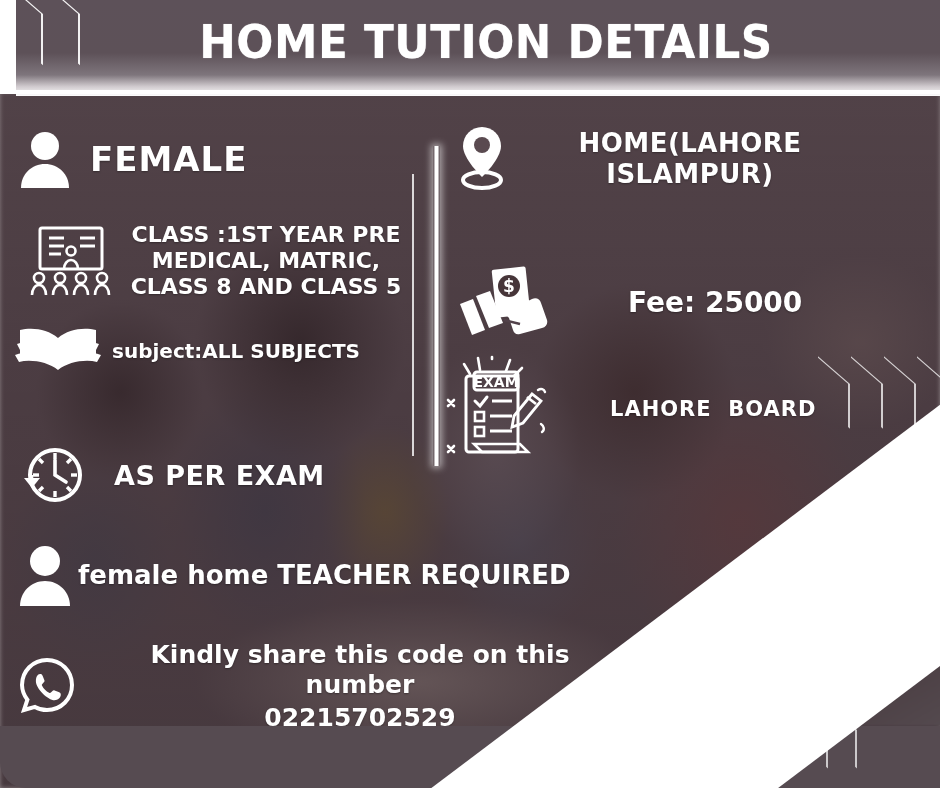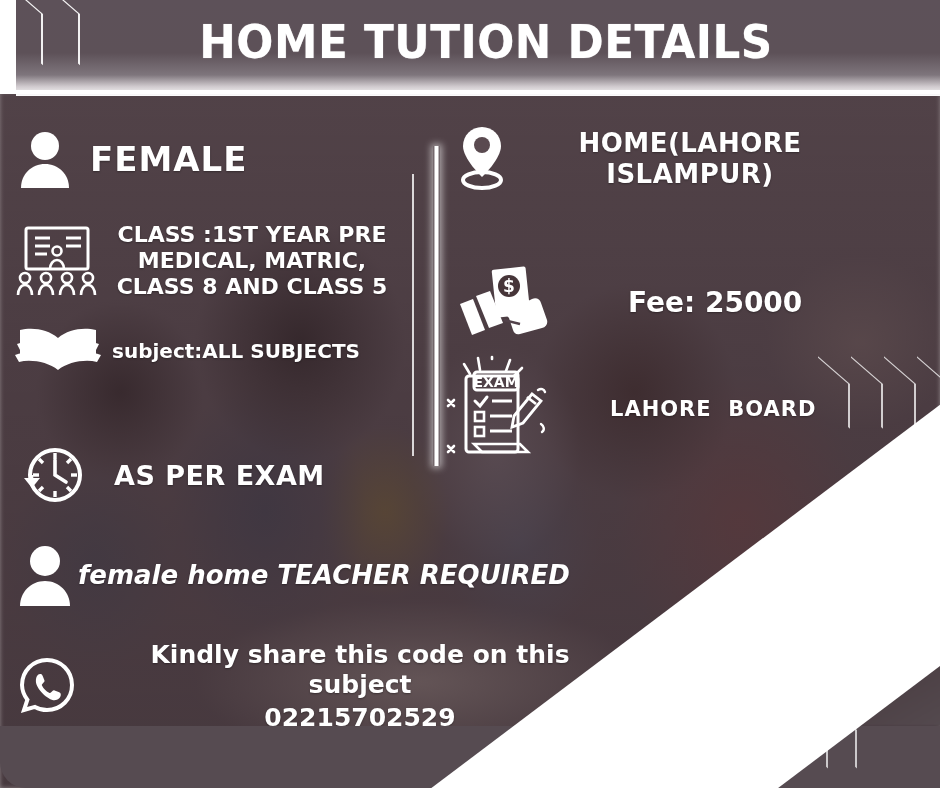--- a/index.html
+++ b/index.html
@@ -95,30 +95,30 @@
     font-family:"DejaVu Sans",sans-serif;
     font-weight:bold;
     line-height:1.18;
     text-shadow:0 1px 2px rgba(0,0,0,.35);
   }
 
   
   #row-gender{left:18px;top:38px;width:400px;}
   #row-gender .txt{font-size:34px;letter-spacing:1px;margin-left:18px;}
 
-  #row-class{left:14px;top:130px;width:410px;}
+  #row-class{left:28px;top:130px;width:410px;}
   #row-class .txt{font-size:22px;text-align:center;width:288px;margin-left:8px;}
 
   #row-subject{left:14px;top:234px;width:410px;}
   #row-subject .txt{font-size:20px;margin-left:10px;}
 
   #row-time{left:18px;top:352px;width:400px;}
   #row-time .txt{font-size:27px;margin-left:28px;letter-spacing:.5px;}
 
-  #row-teacher{left:16px;top:452px;width:570px;font-style:italic;}
+  #row-teacher{left:16px;top:452px;width:570px;}
   #row-teacher .txt{font-size:26px;margin-left:4px;}
 
   #row-contact{left:16px;top:548px;width:620px;}
   #row-contact .txt{font-size:25px;margin-left:22px;text-align:center;width:520px;}
   #row-contact .num{display:block;font-size:25px;margin-top:4px;}
 
   
   #row-location{left:452px;top:32px;width:480px;}
   #row-location .txt{font-size:26px;text-align:center;width:320px;margin-left:18px;letter-spacing:.5px;}
 
@@ -307,21 +307,21 @@
     </div>
 
     <div class="row" id="row-contact">
       <div class="icon">
         <svg width="62" height="62" viewBox="0 0 62 62">
           <path d="M31 5c14 0 25 11 25 25S45 55 31 55c-4.4 0-8.5-1.1-12-3.1L8 55l3.4-10.3A24.6 24.6 0 0 1 6 30C6 16 17 5 31 5z" fill="none" stroke="#fff" stroke-width="4"></path>
           <path d="M24 19c1.6 0 2.2.6 2.8 2.2l1.6 4c.4 1-.1 1.7-.8 2.4l-1.3 1.3c-.5.5-.6 1 -.2 1.8 1.5 3 4 5.5 7 7 .8.4 1.3.3 1.8-.2l1.3-1.3c.7-.7 1.4-1.2 2.4-.8l4 1.6c1.6.6 2.2 1.2 2.2 2.8 0 3-2.8 5.4-6.3 5.4-6.6 0-18.6-11.9-18.6-18.8C19.9 21.8 21.6 19 24 19z" fill="#fff"></path>
         </svg>
       </div>
       <div class="txt">
-        <span>Kindly share this code on this subject</span>
+        <span>Kindly share this code on this number</span>
         <span class="num">02215702529</span>
       </div>
     </div>
 
     <div class="row" id="row-location">
       <div class="icon">
         <svg width="60" height="70" viewBox="0 0 60 70">
           <path d="M30 3c-10.5 0-19 8.5-19 19 0 13 19 31 19 31s19-18 19-31c0-10.5-8.5-19-19-19z" fill="#fff"></path>
           <circle cx="30" cy="21" r="8" fill="#5a4a50"></circle>
           <ellipse cx="30" cy="56" rx="19" ry="8" fill="none" stroke="#fff" stroke-width="4"></ellipse>

